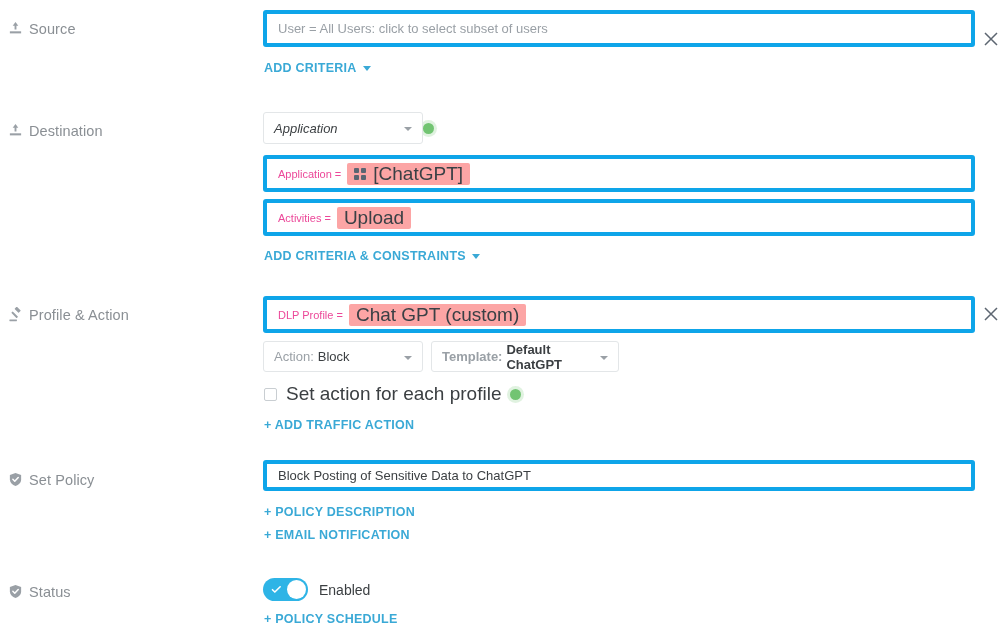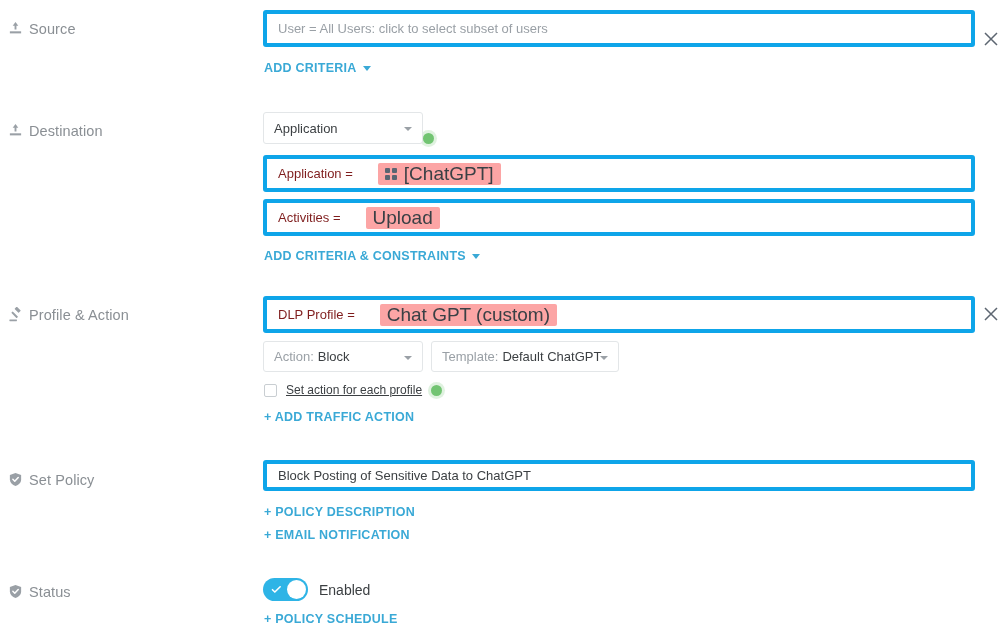--- a/index.html
+++ b/index.html
@@ -54,23 +54,23 @@
     padding: 0 11px;
     font-size: 13px;
   }
   .fieldbox.wide { width: 712px; }
 
   .placeholder-txt { color: #9aa0a6; font-size: 13px; }
   .value-txt { color: #3b3f42; font-size: 13px; }
 
   
   .crit-label {
-    color: #7f1d1d;
-    font-size: 13px;
-    margin-right: 25px;
+    color: #ec4899;
+    font-size: 11px;
+    margin-right: 6px;
     white-space: nowrap;
   }
   .chip {
     background: #fca5a5;
     color: #3a4045;
     border-radius: 2px;
     padding: 3px 7px;
     font-size: 19px;
     display: inline-flex;
     align-items: center;
@@ -152,21 +152,21 @@
 
   
   .cbrow { display: flex; align-items: center; gap: 9px; }
   .cbox {
     width: 13px; height: 13px;
     border: 1px solid #c9ced2;
     border-radius: 2px;
     background: #fff;
     box-sizing: border-box;
   }
-  .cblabel { color: #3b3f42; font-size: 12px; text-decoration: underline; }
+  .cblabel { color: #3b3f42; font-size: 19px; }
 
   
   .togglerow { display: flex; align-items: center; gap: 11px; }
   .toggle {
     width: 45px; height: 23px;
     border-radius: 12px;
     background: #2eb4e6;
     position: relative;
     cursor: pointer;
   }
@@ -223,21 +223,21 @@
       <span class="ico">
         <svg viewBox="0 0 16 16" width="15" height="15">
           <path d="M8 1 L11 5 L9 5 L9 9 L7 9 L7 5 L5 5 Z" fill="#9aa0a6"></path>
           <rect x="2" y="11" width="12" height="2.2" fill="#9aa0a6"></rect>
         </svg>
       </span>
       <span>Destination</span>
     </div>
 
     <div class="sec-body" style="top:0;">
-      <div style="display:flex; align-items:flex-end; ">
+      <div style="display:flex; align-items:center; font-style:italic;">
         <div class="select" style="width:160px; height:32px;">
           <span class="value-txt">Application</span>
           <span class="arr"></span>
         </div>
         <span class="greendot"></span>
       </div>
 
       <div style="height:11px;"></div>
 
       <div class="fieldbox wide" style="height:37px;">
@@ -292,21 +292,21 @@
       </div>
 
       <div style="height:8px;"></div>
 
       <div style="display:flex; align-items:center; gap:8px;">
         <div class="select" style="width:160px;">
           <span class="sel-prefix">Action:</span>
           <span class="sel-value">Block</span>
           <span class="arr"></span>
         </div>
-        <div class="select" style="width:188px;">
+        <div class="select" style="width:188px;font-weight:bold;">
           <span class="sel-prefix">Template:</span>
           <span class="sel-value">Default ChatGPT</span>
           <span class="arr"></span>
         </div>
       </div>
 
       <div style="height:11px;"></div>
 
       <div class="cbrow" style="margin-left:1px;">
         <span class="cbox"></span>

